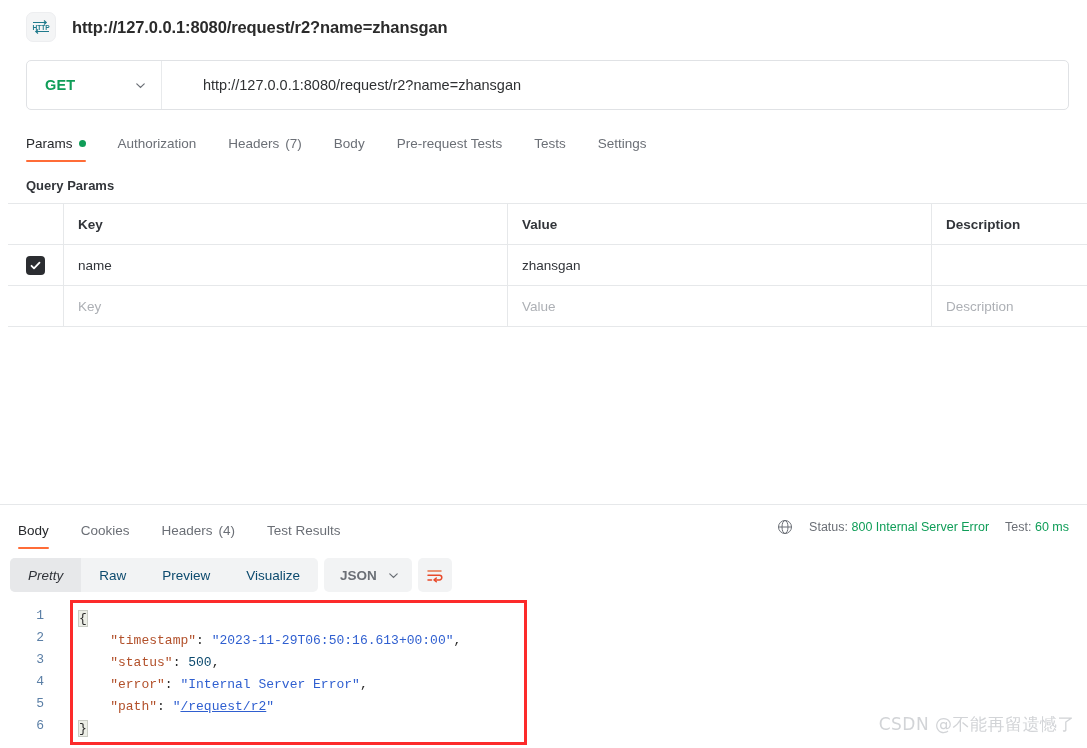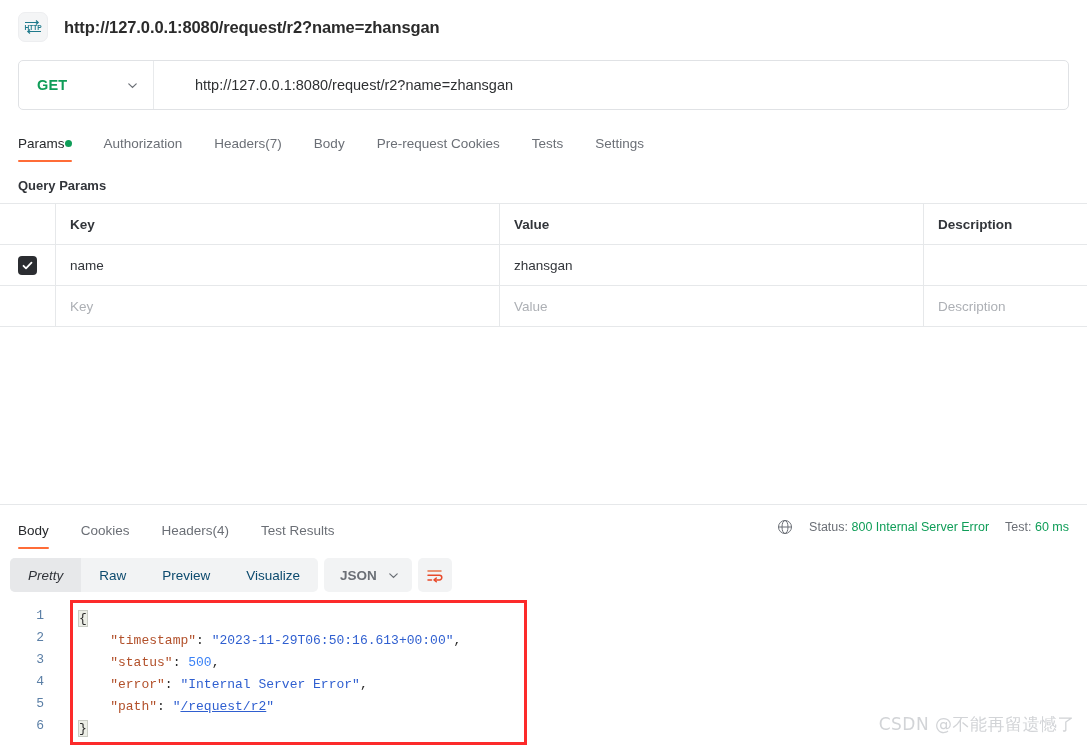--- a/index.html
+++ b/index.html
@@ -3,21 +3,21 @@
 <meta charset="utf-8">
 <style>
   * { box-sizing: border-box; }
   html, body {
     margin: 0; padding: 0;
     width: 1087px; height: 748px;
     background: #ffffff;
     font-family: "Liberation Sans", sans-serif;
     overflow: hidden;
   }
-  .app { position: relative; width: 1087px; height: 748px; background: #fff; }
+  .app { position: relative; width: 1087px; height: 748px; background: #fff; padding-left: 8px; }
 
   
   .titlebar {
     display: flex; align-items: center;
     height: 54px; padding: 0 0 0 18px;
   }
   .http-icon {
     width: 30px; height: 30px; border-radius: 7px;
     background: #f4f5f6; border: 1px solid #edeef0;
     display: flex; align-items: center; justify-content: center;
@@ -51,21 +51,21 @@
   }
 
   
   .req-tabs {
     display: flex; align-items: flex-end;
     height: 38px; margin-top: 14px; padding: 0 18px;
     gap: 0px;
   }
   .rtab {
     position: relative; height: 38px;
-    display: flex; align-items: center; 
+    display: flex; align-items: center; gap: 6px;
     font-size: 13.5px; color: #6b6f76;
     padding: 0 16px;
   }
   .rtab:first-child { padding-left: 0; }
   .rtab.active { color: #26282b; }
   .rtab.active .underline {
     position: absolute; left: 0; right: 16px; bottom: 0;
     height: 2.5px; background: #ff6c37; border-radius: 2px;
   }
   .dot-green {
@@ -161,21 +161,21 @@
     background: #fff;
   }
   .code-lines {
     padding: 5px 0 0 6px;
     font-family: "Liberation Mono", monospace;
     font-size: 13px; line-height: 22px;
     white-space: pre;
   }
   .tok-key { color: #b2502a; }
   .tok-str { color: #2f5fd0; }
-  .tok-num { color: #3b82f6; }
+  .tok-num { color: #0c4a6e; }
   .tok-punc { color: #2b2b2b; }
   .tok-link { color: #2f5fd0; text-decoration: underline; }
   .brace {
     background: #eceee6; outline: 1px solid #c9ccc4;
     color: #2b2b2b;
   }
 
   
   .watermark {
     position: absolute; right: 12px; bottom: 12px;
@@ -224,21 +224,21 @@
       <span>Authorization</span>
     </div>
     <div class="rtab">
       <span>Headers</span>
       <span class="count">(7)</span>
     </div>
     <div class="rtab">
       <span>Body</span>
     </div>
     <div class="rtab">
-      <span>Pre-request Cookies</span>
+      <span>Pre-request Tests</span>
     </div>
     <div class="rtab">
       <span>Tests</span>
     </div>
     <div class="rtab">
       <span>Settings</span>
     </div>
   </div>
 
   <div class="qp-title">Query Params</div>

